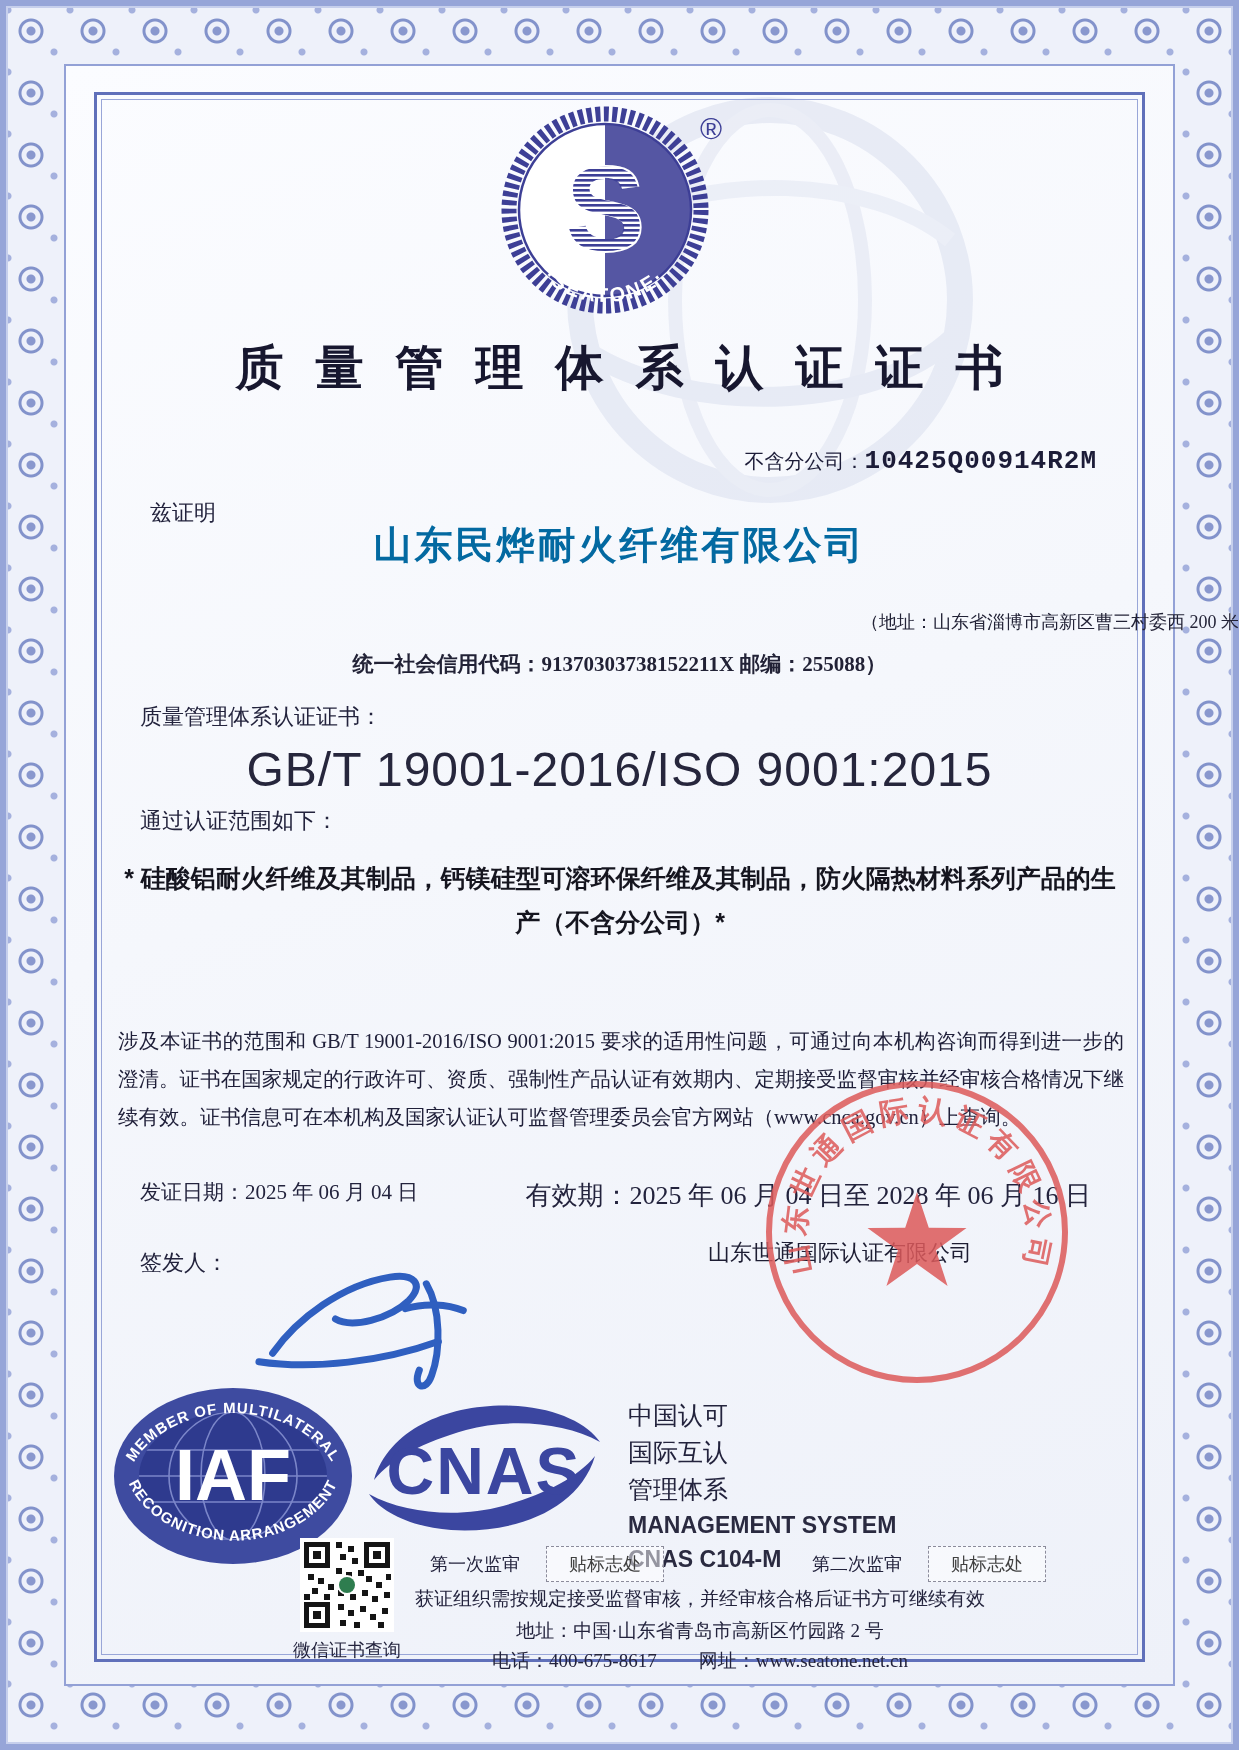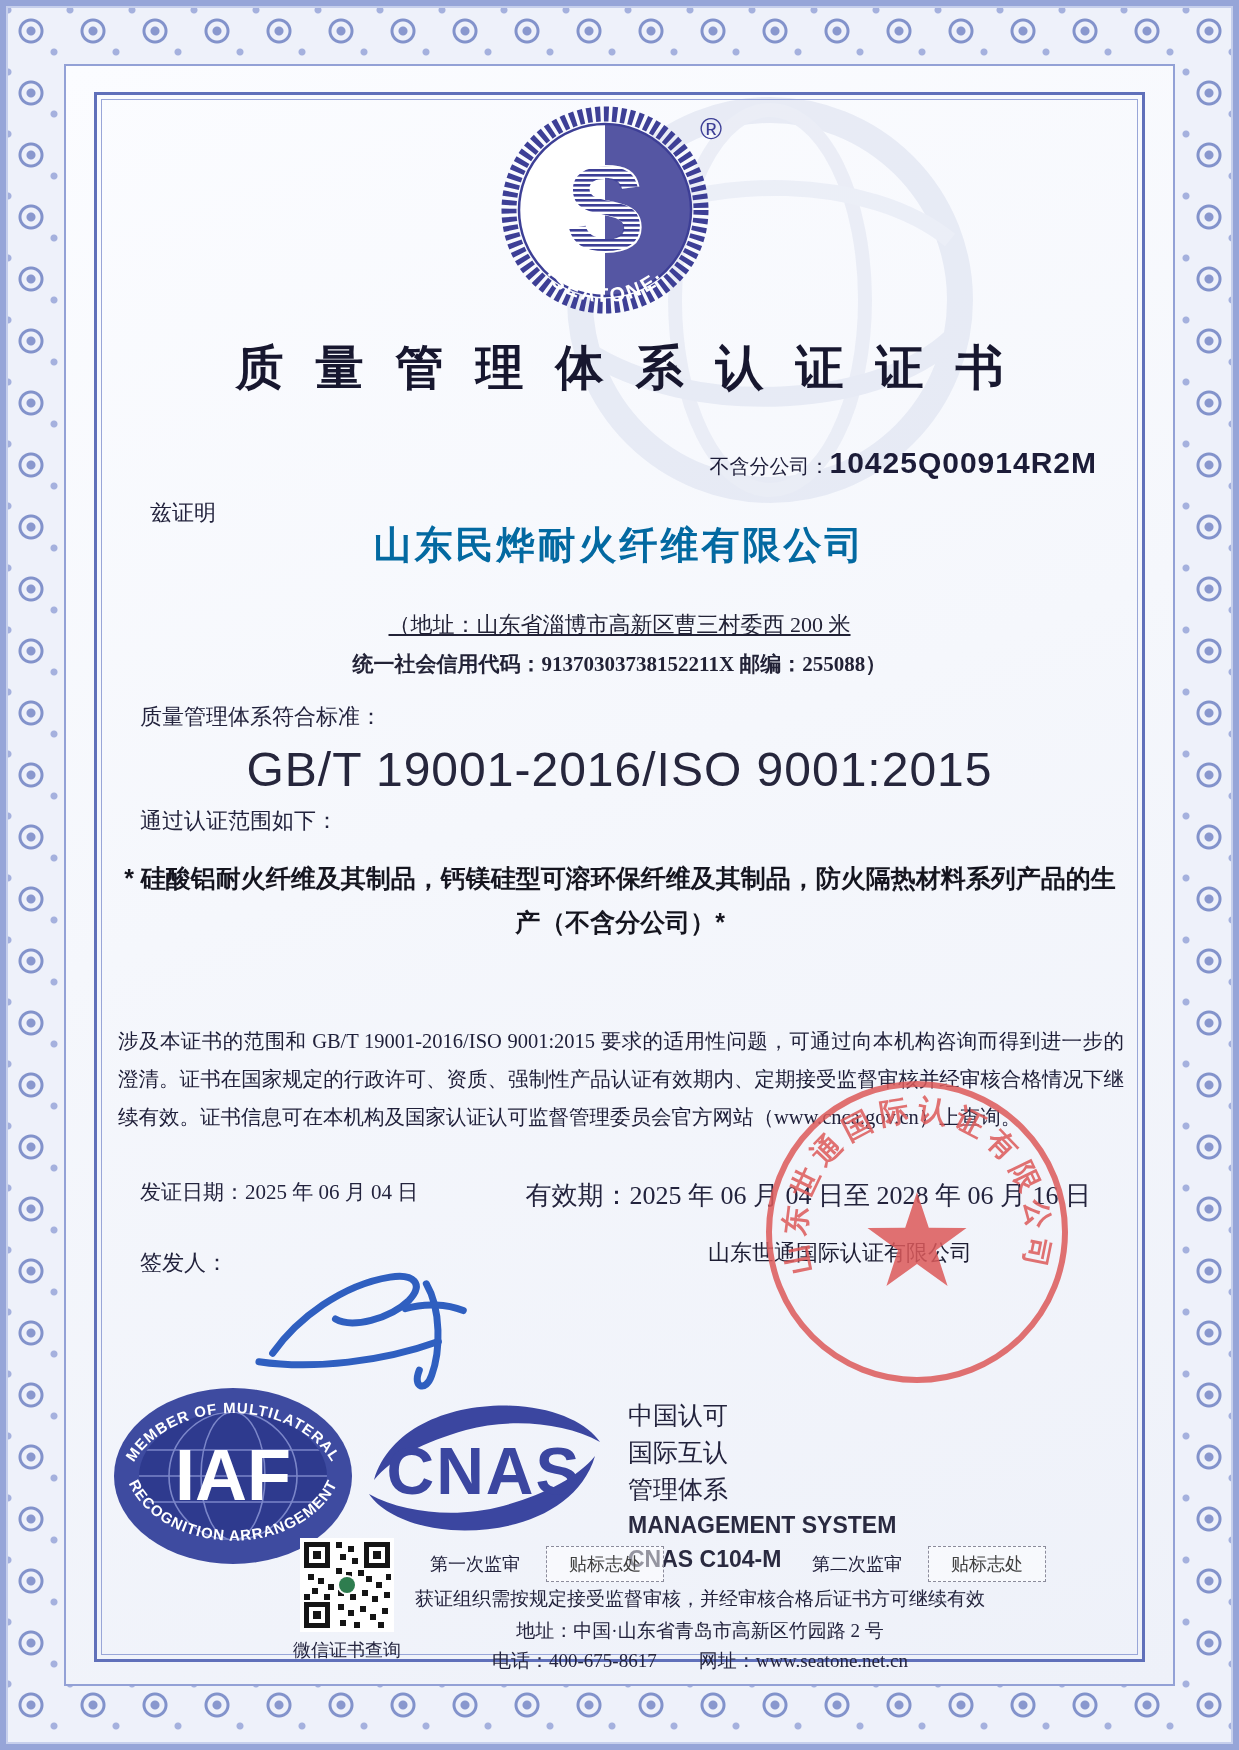--- a/index.html
+++ b/index.html
@@ -35,29 +35,29 @@
   
   .brandlogo{position:absolute;left:492px;top:104px;width:230px;height:215px;}
   .reg{position:absolute;left:700px;top:112px;font-size:30px;color:#3d3f96;font-family:"Liberation Sans",sans-serif;}
 
   .title{
     position:absolute;left:0;right:0;top:336px;text-align:center;
     font-size:48px;font-weight:bold;letter-spacing:32px;text-indent:32px;
     color:#17172f;
   }
   .certno{position:absolute;right:142px;top:446px;font-size:20px;color:#1c1c38;}
-  .certno b{font-size:30px;font-family:Liberation Sans, sans-serif;letter-spacing:1px;text-align:center;}
+  .certno b{font-size:26px;font-family:Liberation Mono, monospace;letter-spacing:1px;text-align:center;}
 
   .intro{position:absolute;left:150px;top:498px;font-size:22px;}
   .company{
     position:absolute;left:0;right:0;top:520px;text-align:center;
     font-size:38px;font-weight:bold;color:#0369a1;
     font-family:"Liberation Sans",sans-serif;letter-spacing:3px;
   }
-  .addr1{position:absolute;left:0;right:0;top:610px;text-align:center;font-size:22px;color:#222236;text-decoration:underline;}
+  .addr1{position:absolute;left:0;right:0;top:610px;text-align:right;font-size:18px;color:#222236;}
   .addr2{position:absolute;left:0;right:0;top:650px;text-align:center;font-size:21px;color:#222236;font-weight:bold;}
 
   .stdlabel{position:absolute;left:140px;top:702px;font-size:22px;}
   .stdvalue{
     position:absolute;left:0;right:0;top:742px;text-align:center;
     font-size:48px;color:#26263c;font-family:"Liberation Sans",sans-serif;letter-spacing:1px;
   }
   .scopelabel{position:absolute;left:140px;top:806px;font-size:22px;}
   .scope{
     position:absolute;left:120px;width:1000px;top:856px;text-align:center;
@@ -138,21 +138,21 @@
 
   <div class="certno">
     <span>不含分公司：</span><b>10425Q00914R2M</b>
   </div>
 
   <div class="intro">兹证明</div>
   <div class="company">山东民烨耐火纤维有限公司</div>
   <div class="addr1">（地址：山东省淄博市高新区曹三村委西 200 米</div>
   <div class="addr2">统一社会信用代码：91370303738152211X 邮编：255088）</div>
 
-  <div class="stdlabel">质量管理体系符合标准：</div>
+  <div class="stdlabel">质量管理体系认证证书：</div>
   <div class="stdvalue">GB/T 19001-2016/ISO 9001:2015</div>
 
   <div class="scopelabel">通过认证范围如下：</div>
   <div class="scope">* 硅酸铝耐火纤维及其制品，钙镁硅型可溶环保纤维及其制品，防火隔热材料系列产品的生产（不含分公司）*</div>
 
   <div class="legal">涉及本证书的范围和 GB/T 19001-2016/ISO 9001:2015 要求的适用性问题，可通过向本机构咨询而得到进一步的澄清。证书在国家规定的行政许可、资质、强制性产品认证有效期内、定期接受监督审核并经审核合格情况下继续有效。证书信息可在本机构及国家认证认可监督管理委员会官方网站（www.cnca.gov.cn）上查询。</div>
 
   <div class="issue-date">
     <span>发证日期：</span><span>2025 年 06 月 04 日</span>
   </div>

